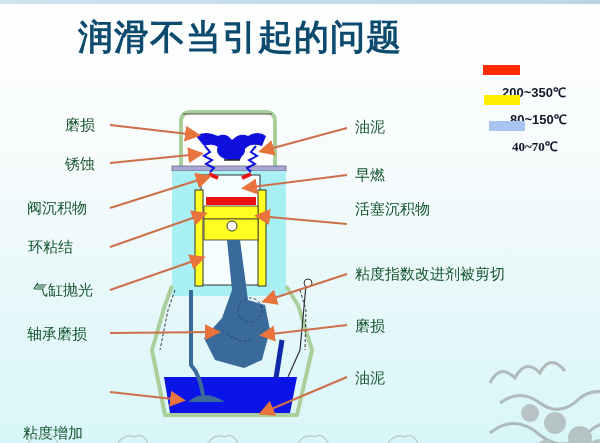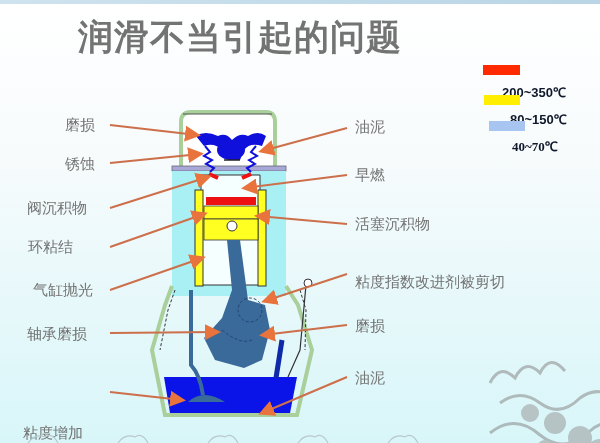--- a/index.html
+++ b/index.html
@@ -4,26 +4,26 @@
 <style>
   html, body { margin:0; padding:0; }
   body {
     width:600px; height:443px; overflow:hidden; position:relative;
     background: linear-gradient(to bottom, #ffffff 0%, #f7fbfc 35%, #e6f8fa 70%, #d8f6f9 100%);
     font-family: "DejaVu Sans", sans-serif;
   }
   .topbar { position:absolute; left:0; top:0; width:600px; height:4px; background:linear-gradient(to right,#cfe3ee,#b9d5e6); }
   .title {
     position:absolute; left:78px; top:14px; font-size:35px; font-weight:bold;
-    color:#737373; letter-spacing:1px; white-space:nowrap;
+    color:#0c4a6e; letter-spacing:1px; white-space:nowrap;
     font-family: "DejaVu Sans", sans-serif;
   }
   .legend-swatch { position:absolute; height:10px; }
   .legend-text { position:absolute; font-size:13px; font-weight:bold; color:#0f172a; white-space:nowrap; font-family:"Liberation Sans", sans-serif; }
-  .lbl { position:absolute; font-size:15px; color:#737373; white-space:nowrap; font-family:Liberation Mono, monospace; }
+  .lbl { position:absolute; font-size:15px; color:#14532d; white-space:nowrap; font-family:Liberation Mono, monospace; }
   .lbl.left { text-align:right; }
   svg.diagram { position:absolute; left:0; top:0; }
   .dragon { position:absolute; right:-20px; bottom:-30px; width:150px; height:130px; opacity:0.55; }
   .clouds { position:absolute; left:0; bottom:0; width:600px; height:14px; }
 </style>
 </head>
 <body>
 
 <div class="topbar"></div>
 <div class="title">润滑不当引起的问题</div>
@@ -111,22 +111,22 @@
 <div class="lbl left" style="left:65px;top:116px;">磨损</div>
 <div class="lbl left" style="left:65px;top:155px;">锈蚀</div>
 <div class="lbl left" style="left:27px;top:199px;">阀沉积物</div>
 <div class="lbl left" style="left:28px;top:238px;">环粘结</div>
 <div class="lbl left" style="left:33px;top:281px;">气缸抛光</div>
 <div class="lbl left" style="left:27px;top:325px;">轴承磨损</div>
 <div class="lbl left" style="left:23px;top:384px;margin-top:40px;">粘度增加</div>
 
 <div class="lbl" style="left:355px;top:118px;">油泥</div>
 <div class="lbl" style="left:355px;top:166px;">早燃</div>
-<div class="lbl" style="left:355px;top:215px;">活塞沉积物</div>
-<div class="lbl" style="left:355px;top:273px;">粘度指数改进剂被剪切</div>
+<div class="lbl" style="left:355px;top:200px;">活塞沉积物</div>
+<div class="lbl" style="left:355px;top:265px;">粘度指数改进剂被剪切</div>
 <div class="lbl" style="left:355px;top:317px;">磨损</div>
 <div class="lbl" style="left:355px;top:369px;">油泥</div>
 
 <svg class="dragon" viewBox="0 0 150 130">
   <g fill="none" stroke="#8a8a8a" stroke-width="3">
     <path d="M20,40 Q30,20 45,35 Q55,15 70,30 Q80,10 95,28"></path>
     <path d="M30,60 Q50,45 70,60 Q90,75 110,55 Q130,40 150,60"></path>
     <path d="M20,90 Q45,70 70,92 Q95,112 120,88 Q140,70 155,95"></path>
     <path d="M50,120 Q75,100 100,122"></path>
   </g>

